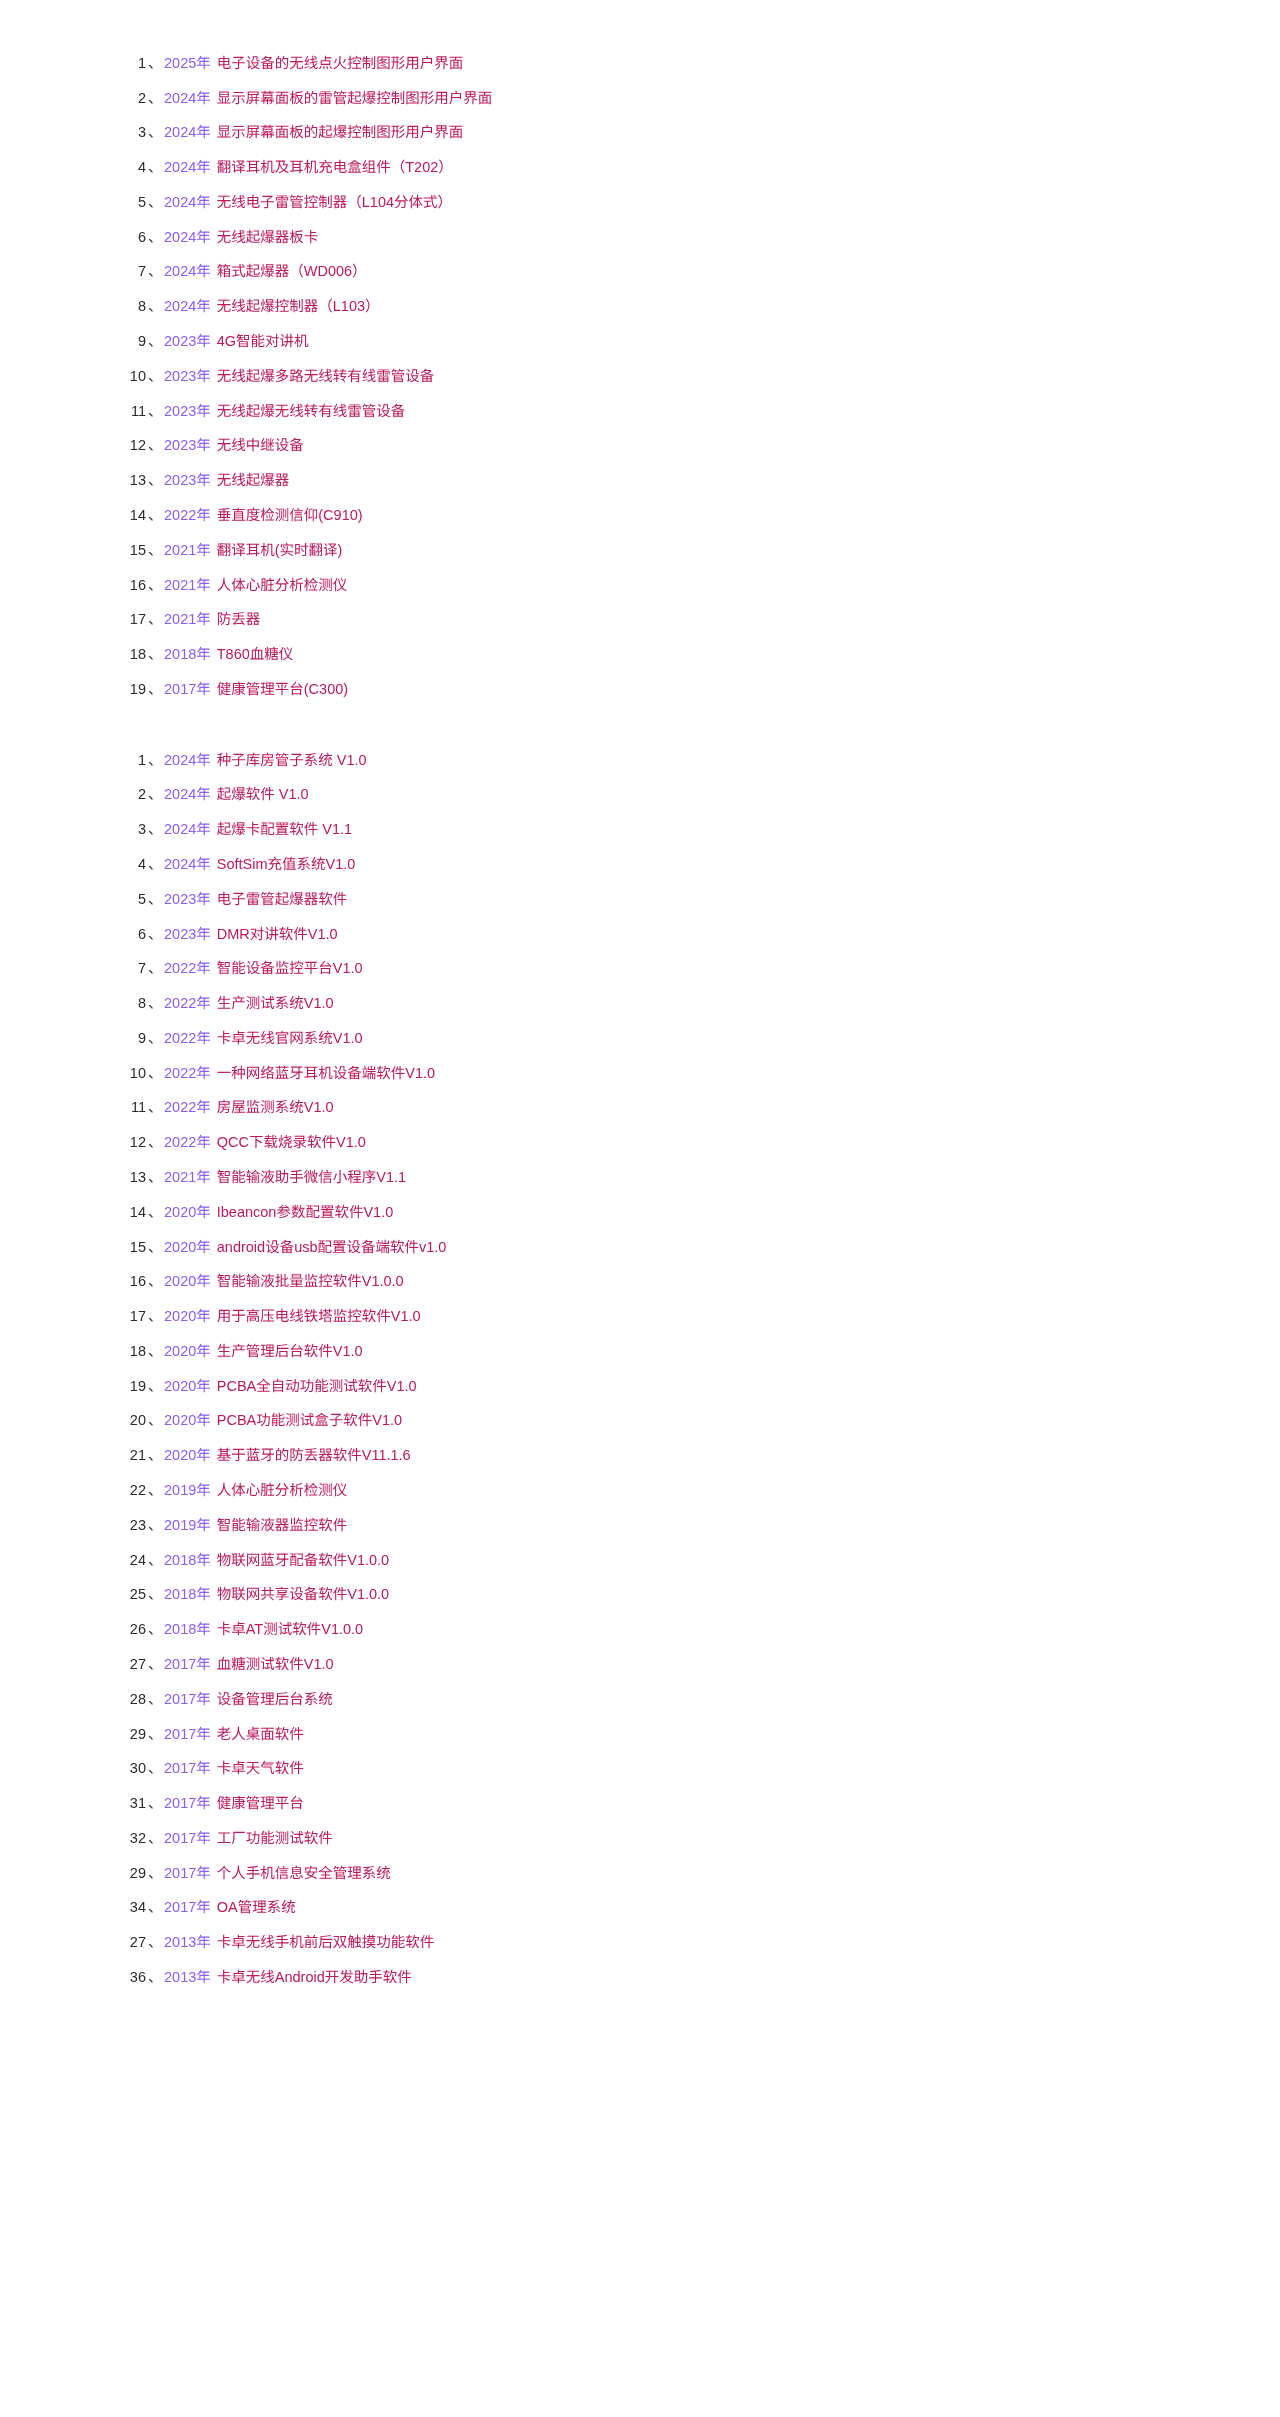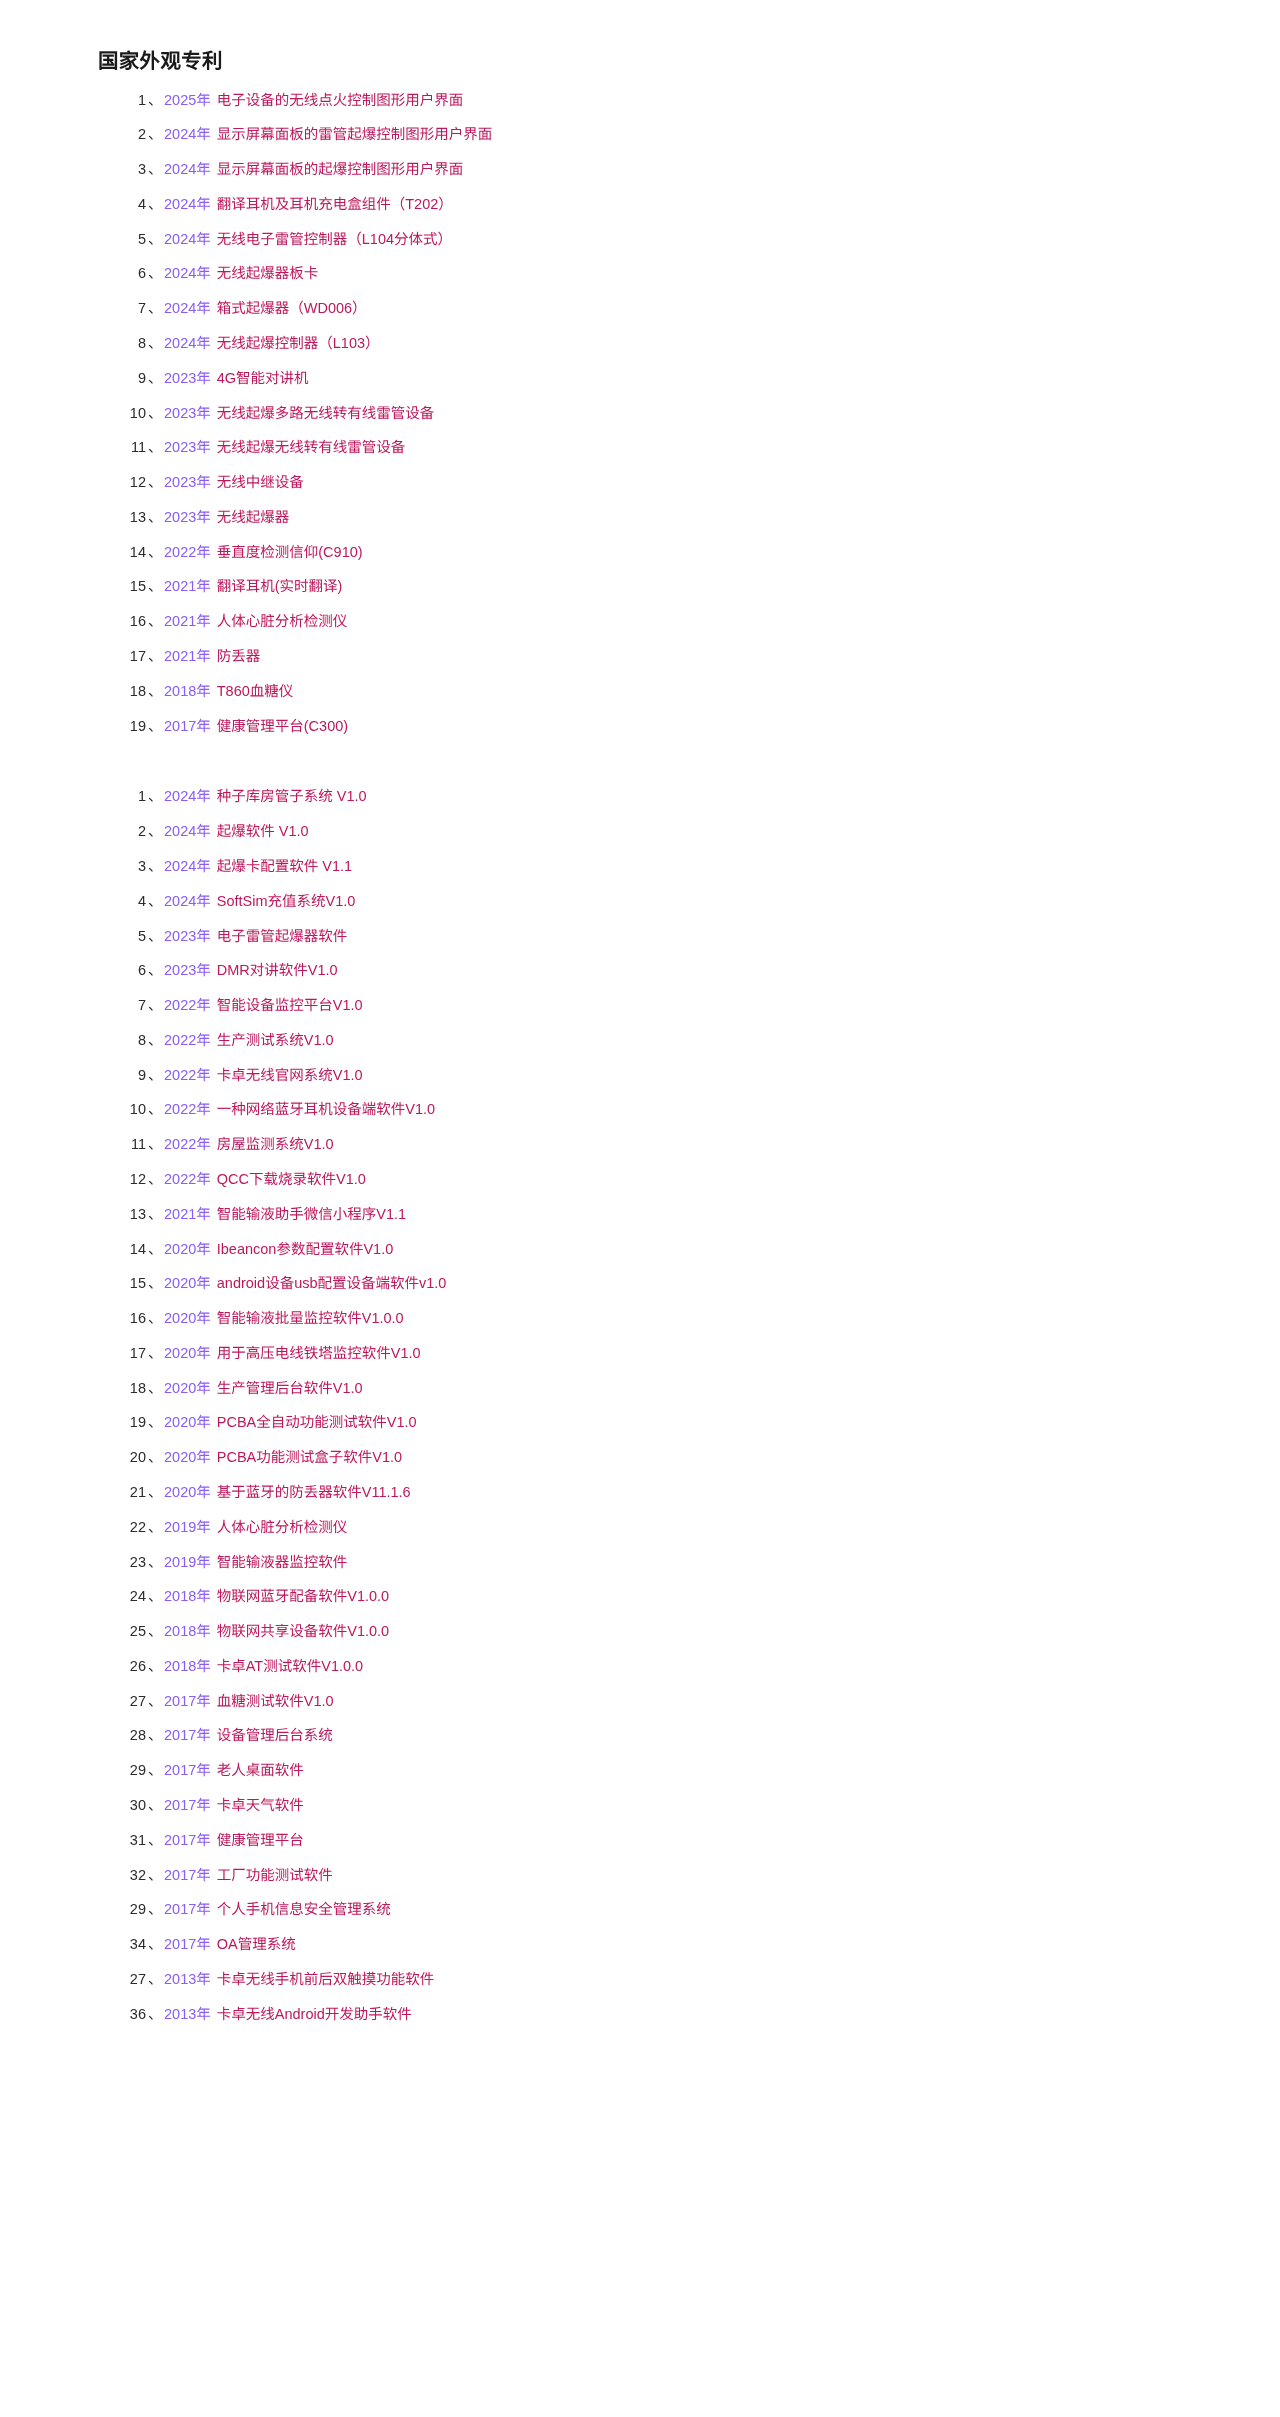--- a/index.html
+++ b/index.html
@@ -79,21 +79,20 @@
   }
   .spacer-top { height: 18px; }
 </style>
 </head>
 <body>
 
 <div class="page">
   <div class="spacer-top"></div>
 
   <section class="section">
-    <h2 class="section-title">国家外观专利</h2>
     <ul class="list">
       <li class="list-item">
         <span class="item-index">1</span>
         <span class="item-sep">、</span>
         <span class="item-year">2025年</span>
         <span class="item-text">电子设备的无线点火控制图形用户界面</span>
       </li>
       <li class="list-item">
         <span class="item-index">2</span>
         <span class="item-sep">、</span>

